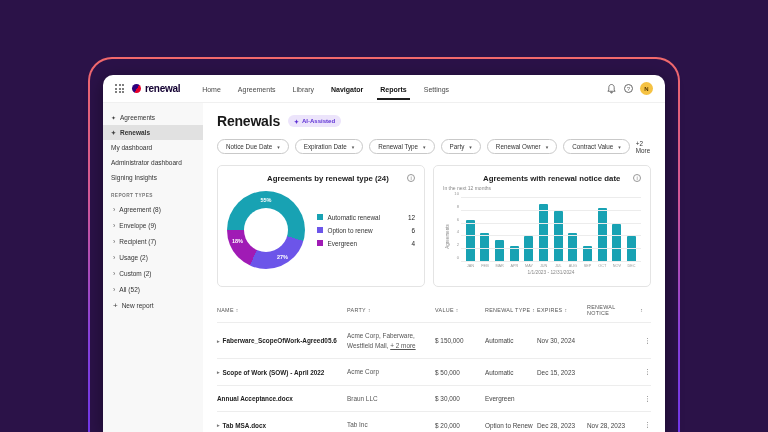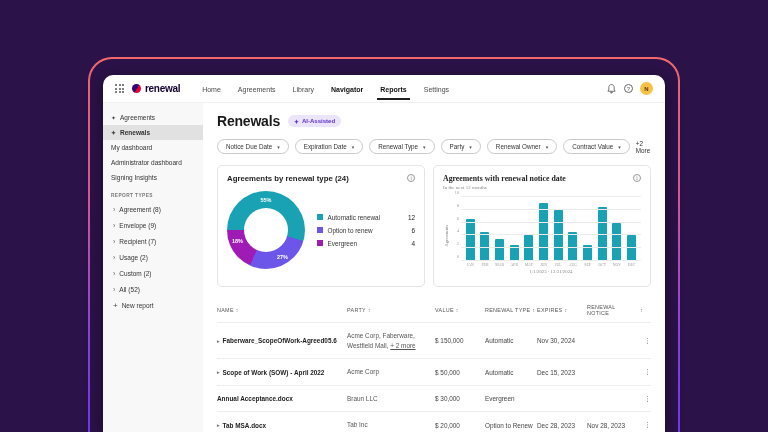--- a/index.html
+++ b/index.html
@@ -53,23 +53,23 @@
   .ai-badge { display:flex; align-items:center; gap:3px; background:#ece4fb; color:#5b2dd4; font-size:6px; font-weight:bold; padding:2.5px 6px; border-radius:8px; }
   .filters { display:flex; align-items:center; gap:6px; margin-top:10px; }
   .pill { display:flex; align-items:center; gap:5px; border:1px solid #c9c9c9; border-radius:9px; padding:3px 8px; font-size:6.3px; color:#333; cursor:pointer; white-space:nowrap; }
   .pill .caret { font-size:5px; color:#555; }
   .more-link { font-size:6.3px; color:#333; cursor:pointer; }
 
   
   .cards { display:flex; gap:8px; margin-top:11px; }
   .card { border:1px solid #e4e4e4; border-radius:5px; padding:8px 9px; background:#fff; }
   .card1 { width:208px; height:122px; }
-  .card2 { width:218px; height:122px;font-family:Liberation Serif, serif; }
+  .card2 { width:218px; height:122px; }
   .card-head { display:flex; align-items:flex-start; justify-content:space-between; }
-  .card-title { font-size:7.8px; font-weight:bold; color:#1c1c1c; }
+  .card-title { font-size:7.8px; font-weight:bold; color:#1c1c1c;margin-left:40px; }
   .card-sub { font-size:5px; color:#888; margin-top:2px; }
   .info-icon { width:8px; height:8px; border:1px solid #999; border-radius:50%; color:#777; font-size:5.5px; display:flex; align-items:center; justify-content:center; cursor:pointer; flex:0 0 auto; }
 
   
   .donut-wrap { display:flex; align-items:center; gap:12px; margin-top:8px; }
   .donut { position:relative; width:78px; height:78px; border-radius:50%; flex:0 0 auto; }
   .donut-hole { position:absolute; left:50%; top:50%; width:44px; height:44px; background:#fff; border-radius:50%; transform:translate(-50%,-50%); }
   .pct { position:absolute; color:#fff; font-size:5.5px; font-weight:bold; }
   .pct-0 { top:6px; left:50%; transform:translateX(-50%); }
   .pct-1 { bottom:9px; right:17px; }

